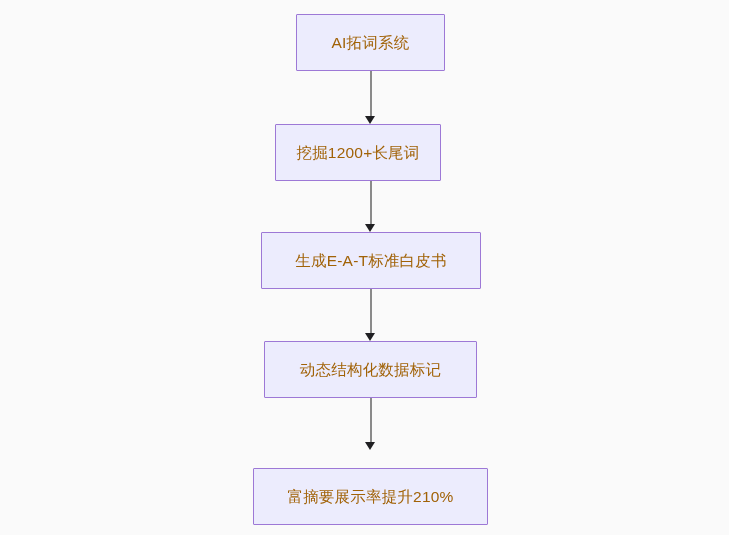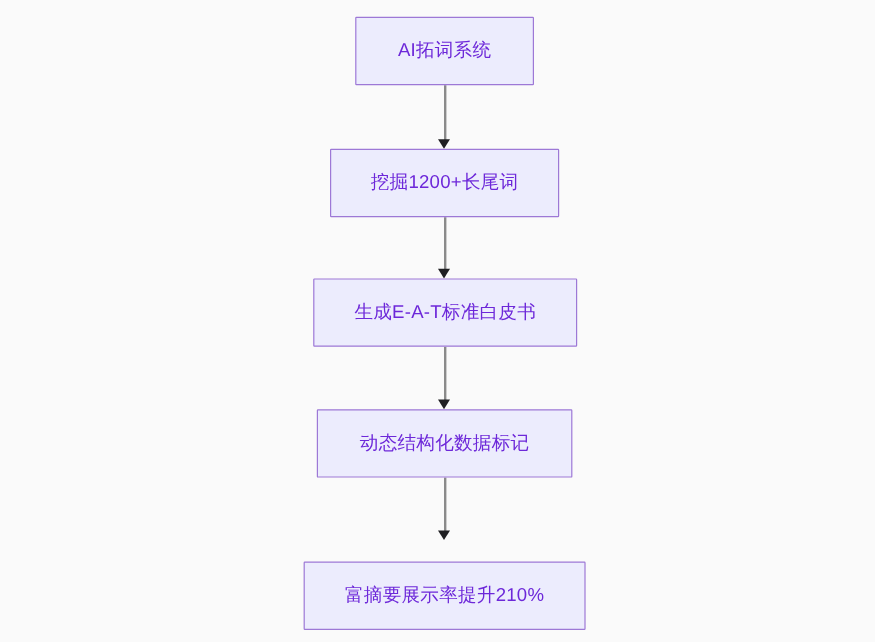--- a/index.html
+++ b/index.html
@@ -20,21 +20,21 @@
   }
   .node {
     position: absolute;
     box-sizing: border-box;
     background: #ececfd;
     border: 1.6px solid #9d78d6;
     border-radius: 1px;
     display: flex;
     align-items: center;
     justify-content: center;
-    color: #6d28d9;
+    color: #a16207;
     font-size: 15.5px;
     line-height: 1;
     letter-spacing: 0.2px;
     white-space: nowrap;
   }
   .node-label {
     display: block;
     padding: 0 2px;
   }
   .edge {
@@ -75,21 +75,21 @@
     <div class="edge-head" style="top: 44px;"></div>
   </div>
   <div class="edge" style="left: 370px; top: 398px; width: 2px; height: 52px;">
     <div class="edge-line" style="height: 45px;"></div>
     <div class="edge-head" style="top: 44px;"></div>
   </div>
 
   <div class="node" style="left: 296px; top: 14px; width: 149px; height: 57px;">
     <span class="node-label">AI拓词系统</span>
   </div>
-  <div class="node" style="left: 275px; top: 124px; width: 191px; height: 57px; text-align: center;">
+  <div class="node" style="left: 275px; top: 124px; width: 166px; height: 57px; text-align: center;">
     <span class="node-label">挖掘1200+长尾词</span>
   </div>
   <div class="node" style="left: 264px; top: 341px; width: 213px; height: 57px;">
     <span class="node-label">动态结构化数据标记</span>
   </div>
   <div class="node" style="left: 261px; top: 232px; width: 220px; height: 57px;">
     <span class="node-label">生成E-A-T标准白皮书</span>
   </div>
   <div class="node" style="left: 253px; top: 450px; width: 235px; height: 57px; margin-top: 18px;">
     <span class="node-label">富摘要展示率提升210%</span>

